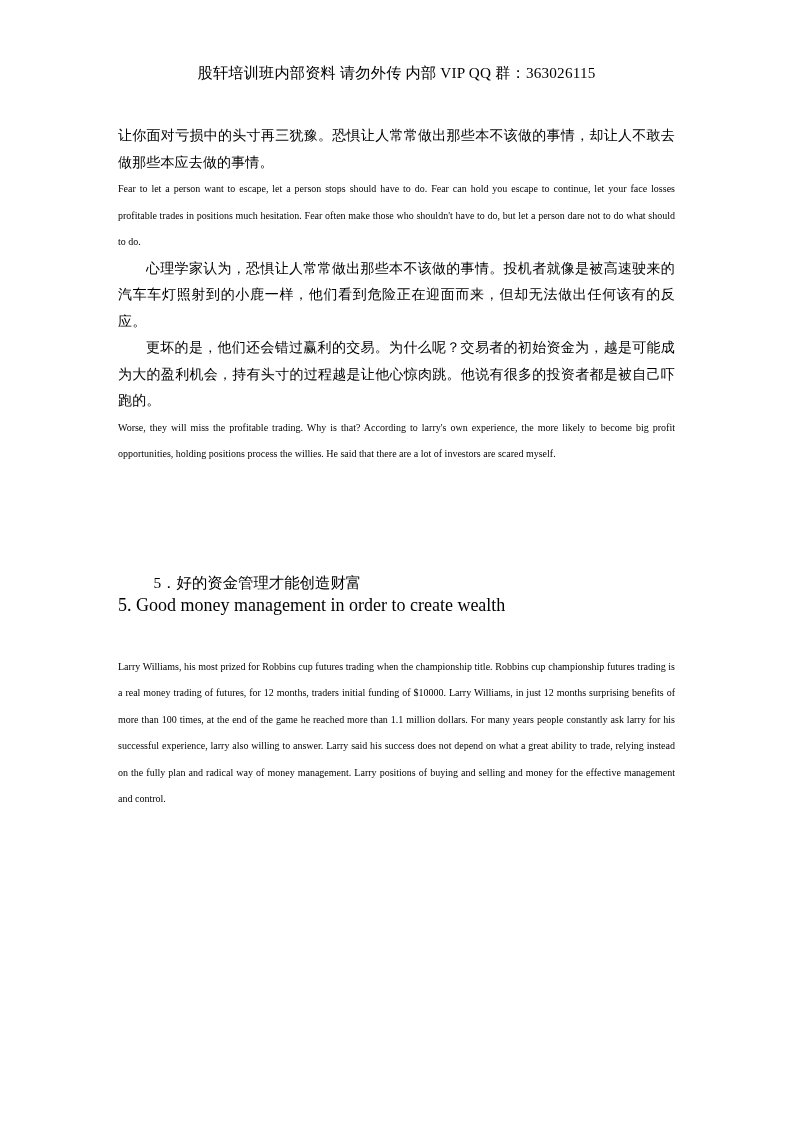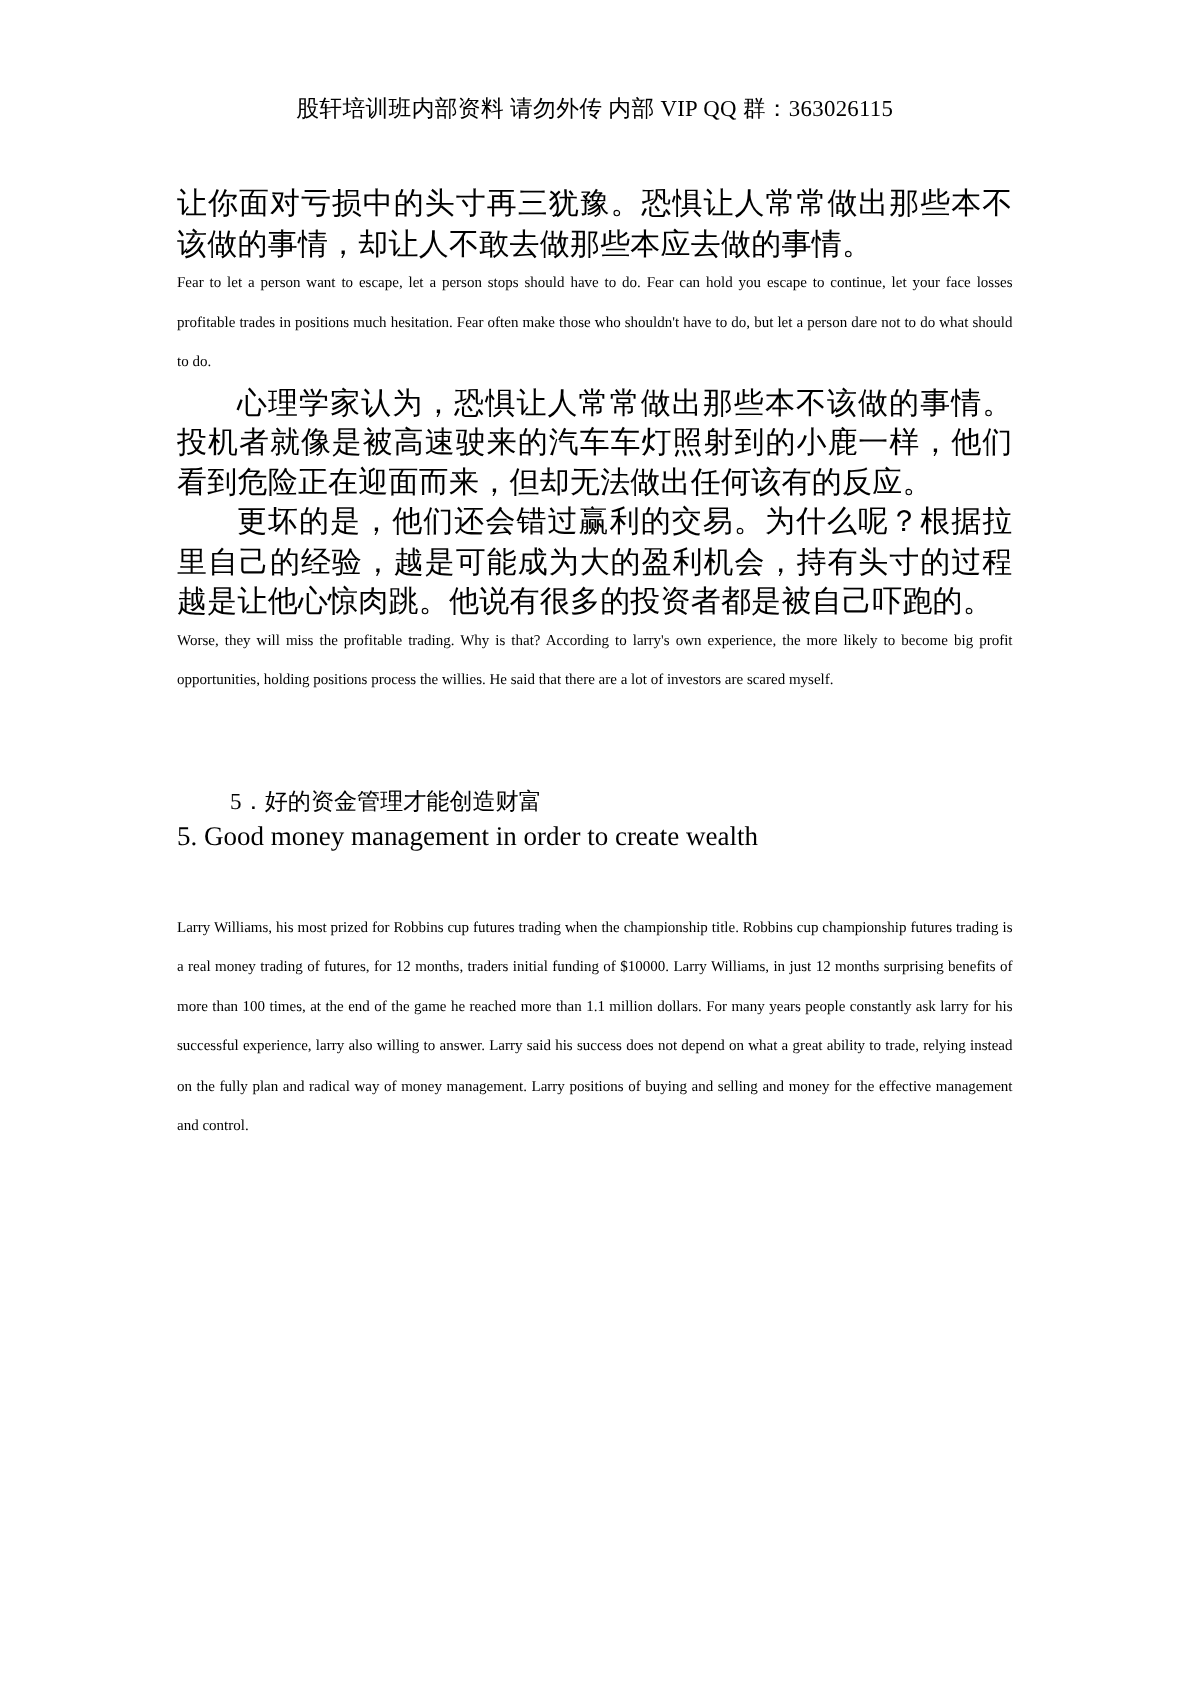--- a/index.html
+++ b/index.html
@@ -39,38 +39,39 @@
     white-space: nowrap;
   }
   .block {
     text-align: justify;
     text-justify: inter-word;
     font-size: 15.2px;
     line-height: 26.5px;
     margin: 0;
   }
   .cn {
-    font-size: 20px;
+    font-size: 14px;
     line-height: 26.5px;
     letter-spacing: 0.15px;
   }
   .en {
     font-size: 10px;
     line-height: 26.5px;
   }
   .indent2 {
     text-indent: 2em;
   }
   .gap-heading-top { height: 56px; }
   .gap-heading-bottom { height: 38px; }
   .heading-cn {
     font-size: 15.4px;
     line-height: 22px;
     text-indent: 2.3em;
     text-align: left;
+    margin-top: 48px;
   }
   .heading-en {
     font-size: 18px;
     line-height: 22px;
     text-align: left;
   }
   .first-body-offset { margin-top: 39px; }
   .nojustify { text-align: left; }
 </style>
 </head>
@@ -83,21 +84,21 @@
 
     <div class="first-body-offset"></div>
 
     <p class="block cn">让你面对亏损中的头寸再三犹豫。恐惧让人常常做出那些本不该做的事情，却让人不敢去做那些本应去做的事情。</p>
 
     <p class="block en">Fear to let a person want to escape, let a person stops should have to do. Fear can hold you escape to continue, let your face losses profitable trades in positions much hesitation. Fear often make those who shouldn't have to do, but let a person dare not to do what should to do.</p>
 
     <p class="block cn indent2">心理学家认为，恐惧让人常常做出那些本不该做的事情。投机者就像是被高速驶来的汽车车灯照射到的小鹿一样，他们看到危险正在迎面而来，但却无法做出任何该有的反应。</p>
 
 
-    <p class="block cn indent2">更坏的是，他们还会错过赢利的交易。为什么呢？根据拉里自己的经验，越是可能成为大的盈利机会，持有头寸的过程越是让他心惊肉跳。他说有很多的投资者都是被自己吓跑的。</p>
+    <p class="block cn indent2">更坏的是，他们还会错过赢利的交易。为什么呢？交易者的初始资金为，越是可能成为大的盈利机会，持有头寸的过程越是让他心惊肉跳。他说有很多的投资者都是被自己吓跑的。</p>
 
     <p class="block en">Worse, they will miss the profitable trading. Why is that? According to larry's own experience, the more likely to become big profit opportunities, holding positions process the willies. He said that there are a lot of investors are scared myself.</p>
 
     <div class="gap-heading-top"></div>
 
     <p class="block heading-cn nojustify">5．好的资金管理才能创造财富</p>
 
     <p class="block heading-en nojustify">5. Good money management in order to create wealth</p>
 
     <div class="gap-heading-bottom"></div>

